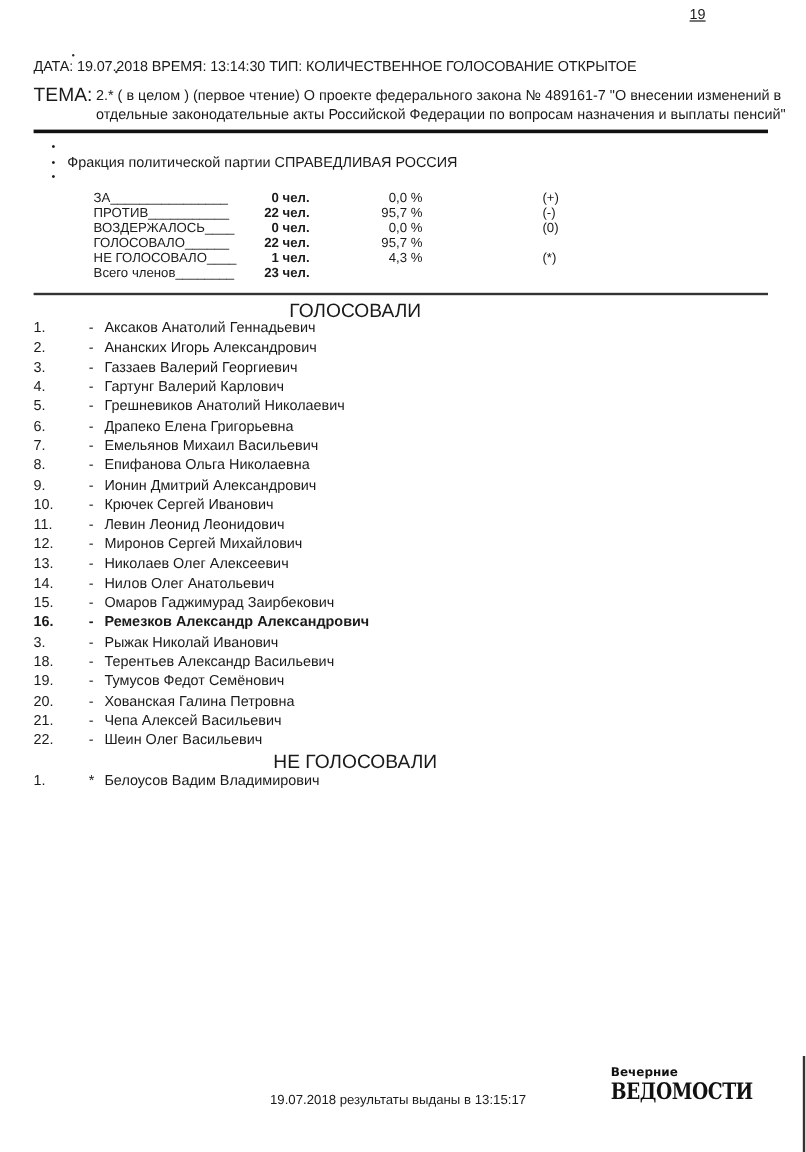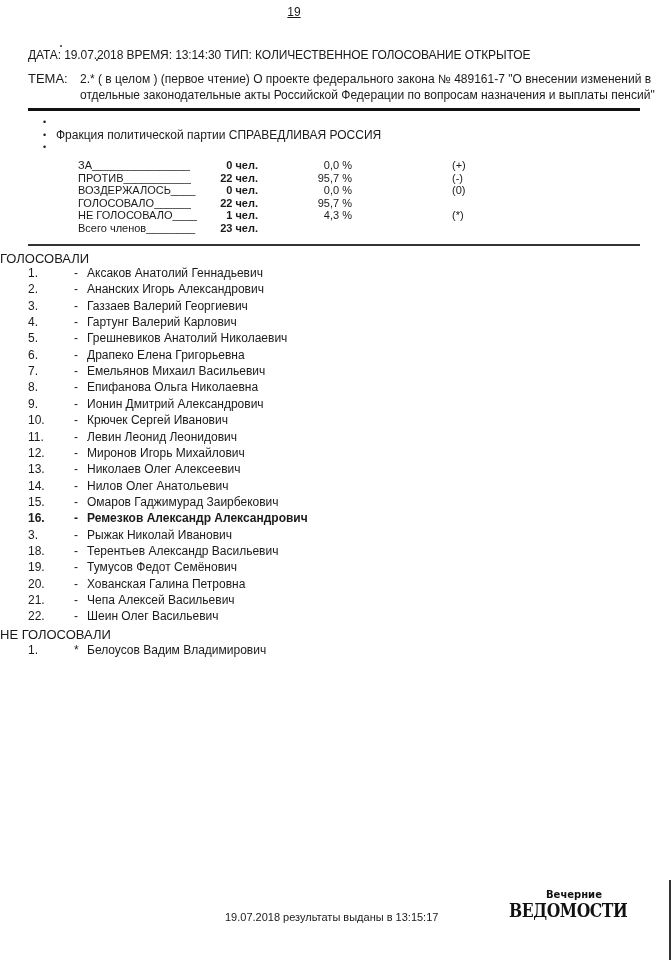--- a/index.html
+++ b/index.html
@@ -6,46 +6,46 @@
     html, body {
       width: 672px; height: 960px; background: #ffffff; overflow: hidden;
     }
     body {
       position: relative;
       font-family: "Liberation Sans", "DejaVu Sans", sans-serif;
       color: #1a1a1a;
       font-size: 11px;
     }
     .abs { position: absolute; white-space: nowrap; }
-    .page-number { left: 0; width: 588px; top: 5px; text-align: center; font-size: 12px; text-decoration: underline; }
+    .page-number { left: 0; width: 588px; top: 5px; text-align: right; font-size: 12px; text-decoration: underline; }
     .header-line1 { left: 28px; top: 48px; font-size: 12px; letter-spacing: -0.1px; }
-    .topic-label { left: 28px; top: 71px; font-size: 13px; }
+    .topic-label { left: 28px; top: 71px; font-size: 16px; }
     .topic-text { left: 80px; top: 71px; font-size: 12px; line-height: 16px; }
     .rule-thick { left: 28px; width: 612px; height: 3px; background: #111; top: 108px; }
     .rule-thin { left: 28px; width: 612px; height: 2px; background: #333; top: 244px; }
 
     .bullet { left: 43px; font-size: 9px; }
     .faction { left: 56px; top: 128px; font-size: 12px; }
 
     .stats { left: 0; top: 159px; width: 672px; }
     .stat-row { position: absolute; left: 0; width: 584px; height: 13px; font-size: 11px; }
     .stat-label { position: absolute; left: 78px; }
     .stat-count { position: absolute; right: 326px; text-align: right; font-weight: bold; }
     .stat-pct { position: absolute; right: 232px; text-align: center; }
     .stat-sym { position: absolute; left: 452px; }
 
-    .section-heading { left: 0; width: 592px; text-align: left; font-size: 13px; padding-left: 0; }
+    .section-heading { left: 0; width: 592px; text-align: center; font-size: 16px; padding-left: 0; }
     .list-row { position: absolute; left: 0; width: 672px; height: 16px; font-size: 12px; }
     .list-num { position: absolute; left: 28px; }
     .list-mark { position: absolute; left: 74px; }
     .list-name { position: absolute; left: 87px; }
 
     .footer-text { left: 225px; top: 911px; font-size: 11px; }
     .logo { left: 509px; top: 890px; line-height: 1; }
-    .logo-top { display: block; font-family: "DejaVu Sans", sans-serif; font-weight: bold; font-size: 10px; letter-spacing: 0px; color: #111; margin-left: 37px; }
+    .logo-top { display: block; font-family: "DejaVu Sans", sans-serif; font-weight: bold; font-size: 10px; letter-spacing: 0px; color: #111; }
     .logo-main { display: block; font-family: "DejaVu Serif", serif; font-weight: bold; font-size: 19px; letter-spacing: -0.5px; color: #111; transform: scaleX(0.82); transform-origin: left; margin-top: 1px; }
     .edge { left: 669px; top: 880px; width: 2px; height: 80px; background: #333; }
     .dot { position: absolute; width: 2px; height: 2px; background: #333; border-radius: 50%; }
   </style>
 </head>
 <body>
 
 <div class="abs page-number">19</div>
 
 <div class="abs header-line1">ДАТА: 19.07.2018 ВРЕМЯ:  13:14:30 ТИП: КОЛИЧЕСТВЕННОЕ ГОЛОСОВАНИЕ ОТКРЫТОЕ</div>
@@ -159,21 +159,21 @@
       <span class="list-name">Крючек Сергей Иванович</span>
     </div>
     <div class="list-row" style="top: 163.5px;">
       <span class="list-num">11.</span>
       <span class="list-mark">-</span>
       <span class="list-name">Левин Леонид Леонидович</span>
     </div>
     <div class="list-row" style="top: 179.85px;">
       <span class="list-num">12.</span>
       <span class="list-mark">-</span>
-      <span class="list-name">Миронов Игорь Михайлович</span>
+      <span class="list-name">Миронов Сергей Михайлович</span>
     </div>
     <div class="list-row" style="top: 196.2px;">
       <span class="list-num">13.</span>
       <span class="list-mark">-</span>
       <span class="list-name">Николаев Олег Алексеевич</span>
     </div>
     <div class="list-row" style="top: 212.55px;">
       <span class="list-num">14.</span>
       <span class="list-mark">-</span>
       <span class="list-name">Нилов Олег Анатольевич</span>

